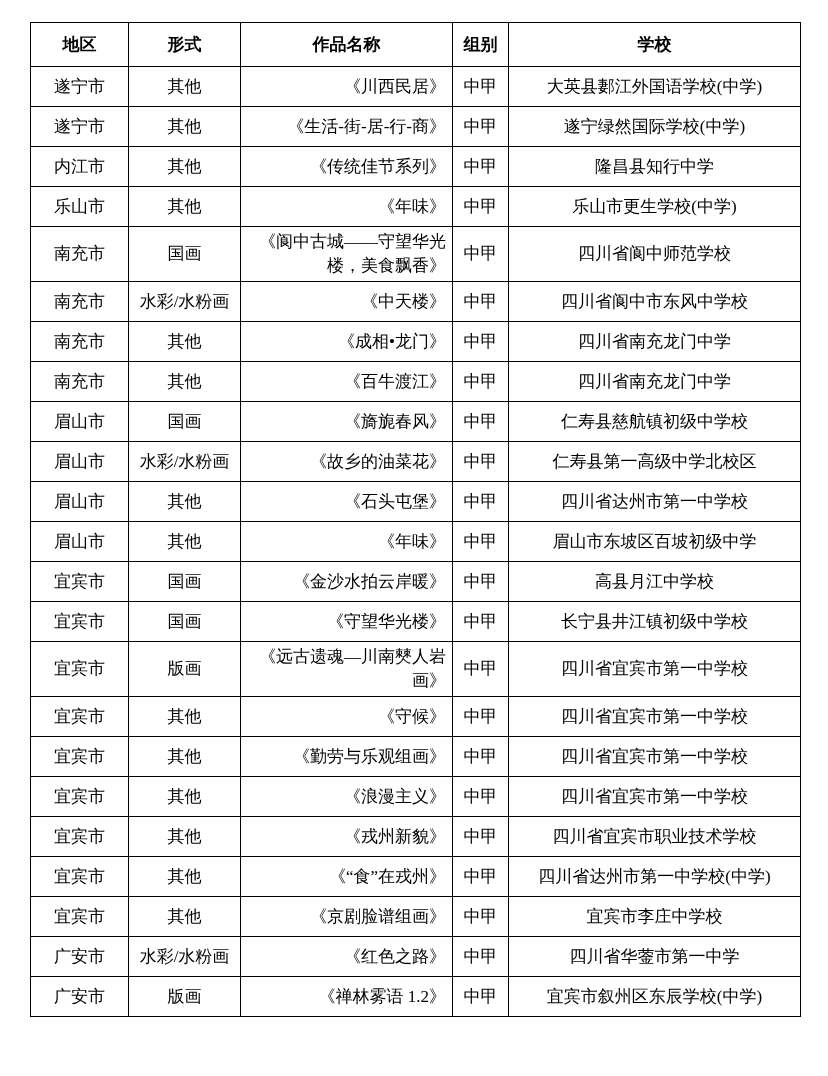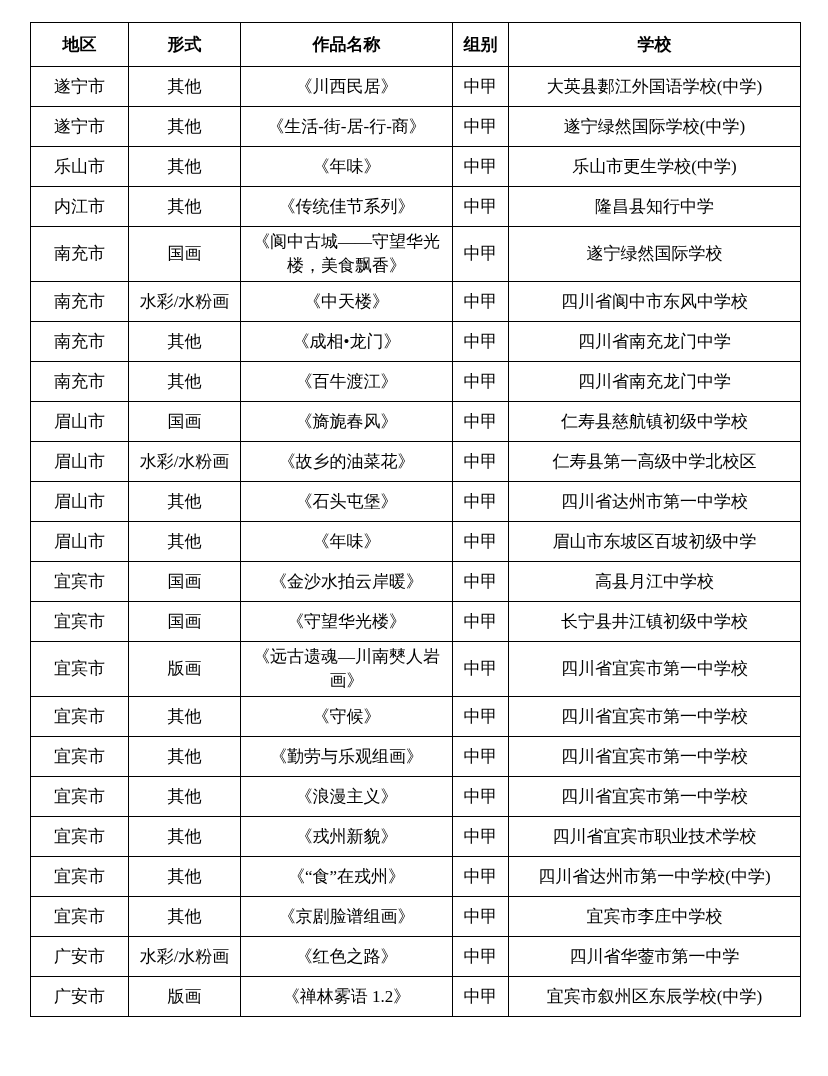--- a/index.html
+++ b/index.html
@@ -40,21 +40,21 @@
     box-sizing: border-box;
   }
   table.results th {
     height: 44px;
     font-weight: bold;
   }
   table.results td {
     height: 40px;
   }
   table.results td.title-cell {
-    text-align: center;
+    text-align: right;
   }
 </style>
 </head>
 <body>
 
 <div class="page">
   <table class="results">
     <colgroup>
       <col class="c-region">
       <col class="c-form">
@@ -80,39 +80,39 @@
           <td>大英县郪江外国语学校(中学)</td>
         </tr>
         <tr>
           <td>遂宁市</td>
           <td>其他</td>
           <td class="title-cell">《生活-街-居-行-商》</td>
           <td>中甲</td>
           <td>遂宁绿然国际学校(中学)</td>
         </tr>
         <tr>
+          <td>内江市</td>
+          <td>其他</td>
+          <td class="title-cell">《传统佳节系列》</td>
+          <td>中甲</td>
+          <td>隆昌县知行中学</td>
+        </tr>
+        <tr>
           <td>乐山市</td>
           <td>其他</td>
           <td class="title-cell">《年味》</td>
           <td>中甲</td>
           <td>乐山市更生学校(中学)</td>
         </tr>
         <tr>
-          <td>内江市</td>
-          <td>其他</td>
-          <td class="title-cell">《传统佳节系列》</td>
-          <td>中甲</td>
-          <td>隆昌县知行中学</td>
-        </tr>
-        <tr>
           <td>南充市</td>
           <td>国画</td>
           <td class="title-cell">《阆中古城——守望华光楼，美食飘香》</td>
           <td>中甲</td>
-          <td>遂宁绿然国际学校</td>
+          <td>四川省阆中师范学校</td>
         </tr>
         <tr>
           <td>南充市</td>
           <td>水彩/水粉画</td>
           <td class="title-cell">《中天楼》</td>
           <td>中甲</td>
           <td>四川省阆中市东风中学校</td>
         </tr>
         <tr>
           <td>南充市</td>

